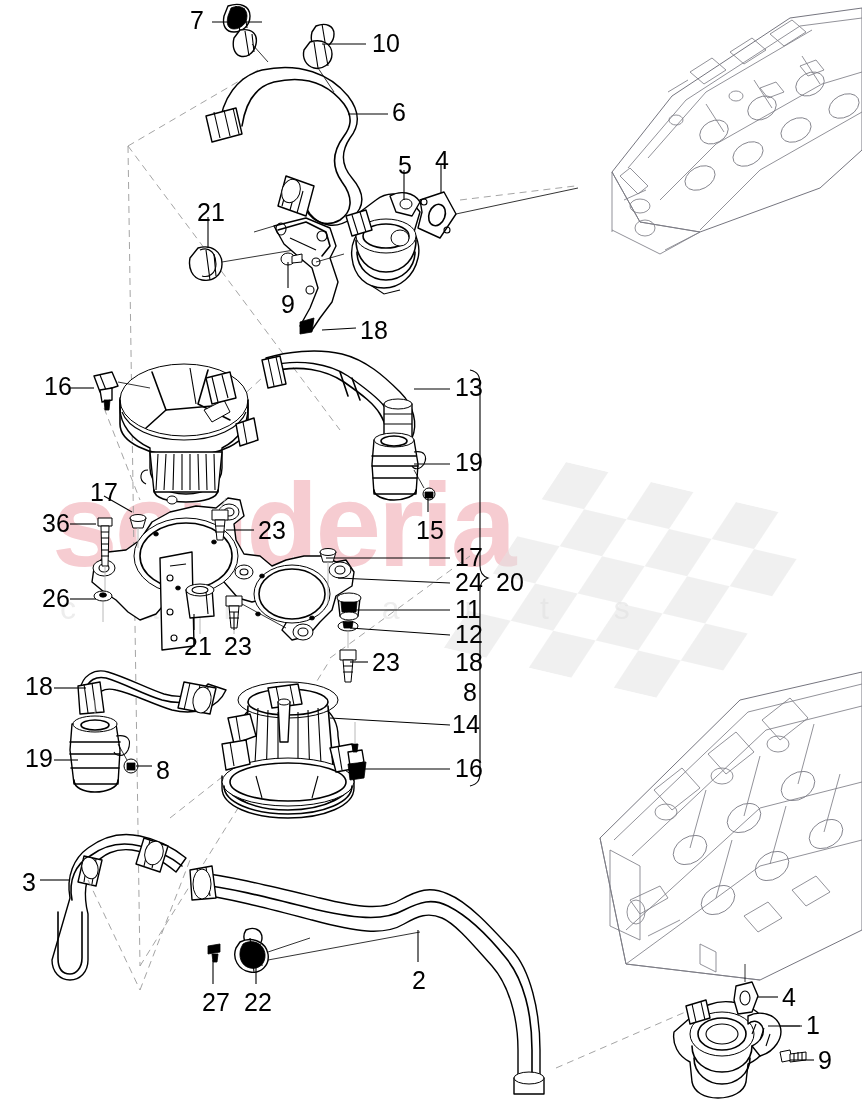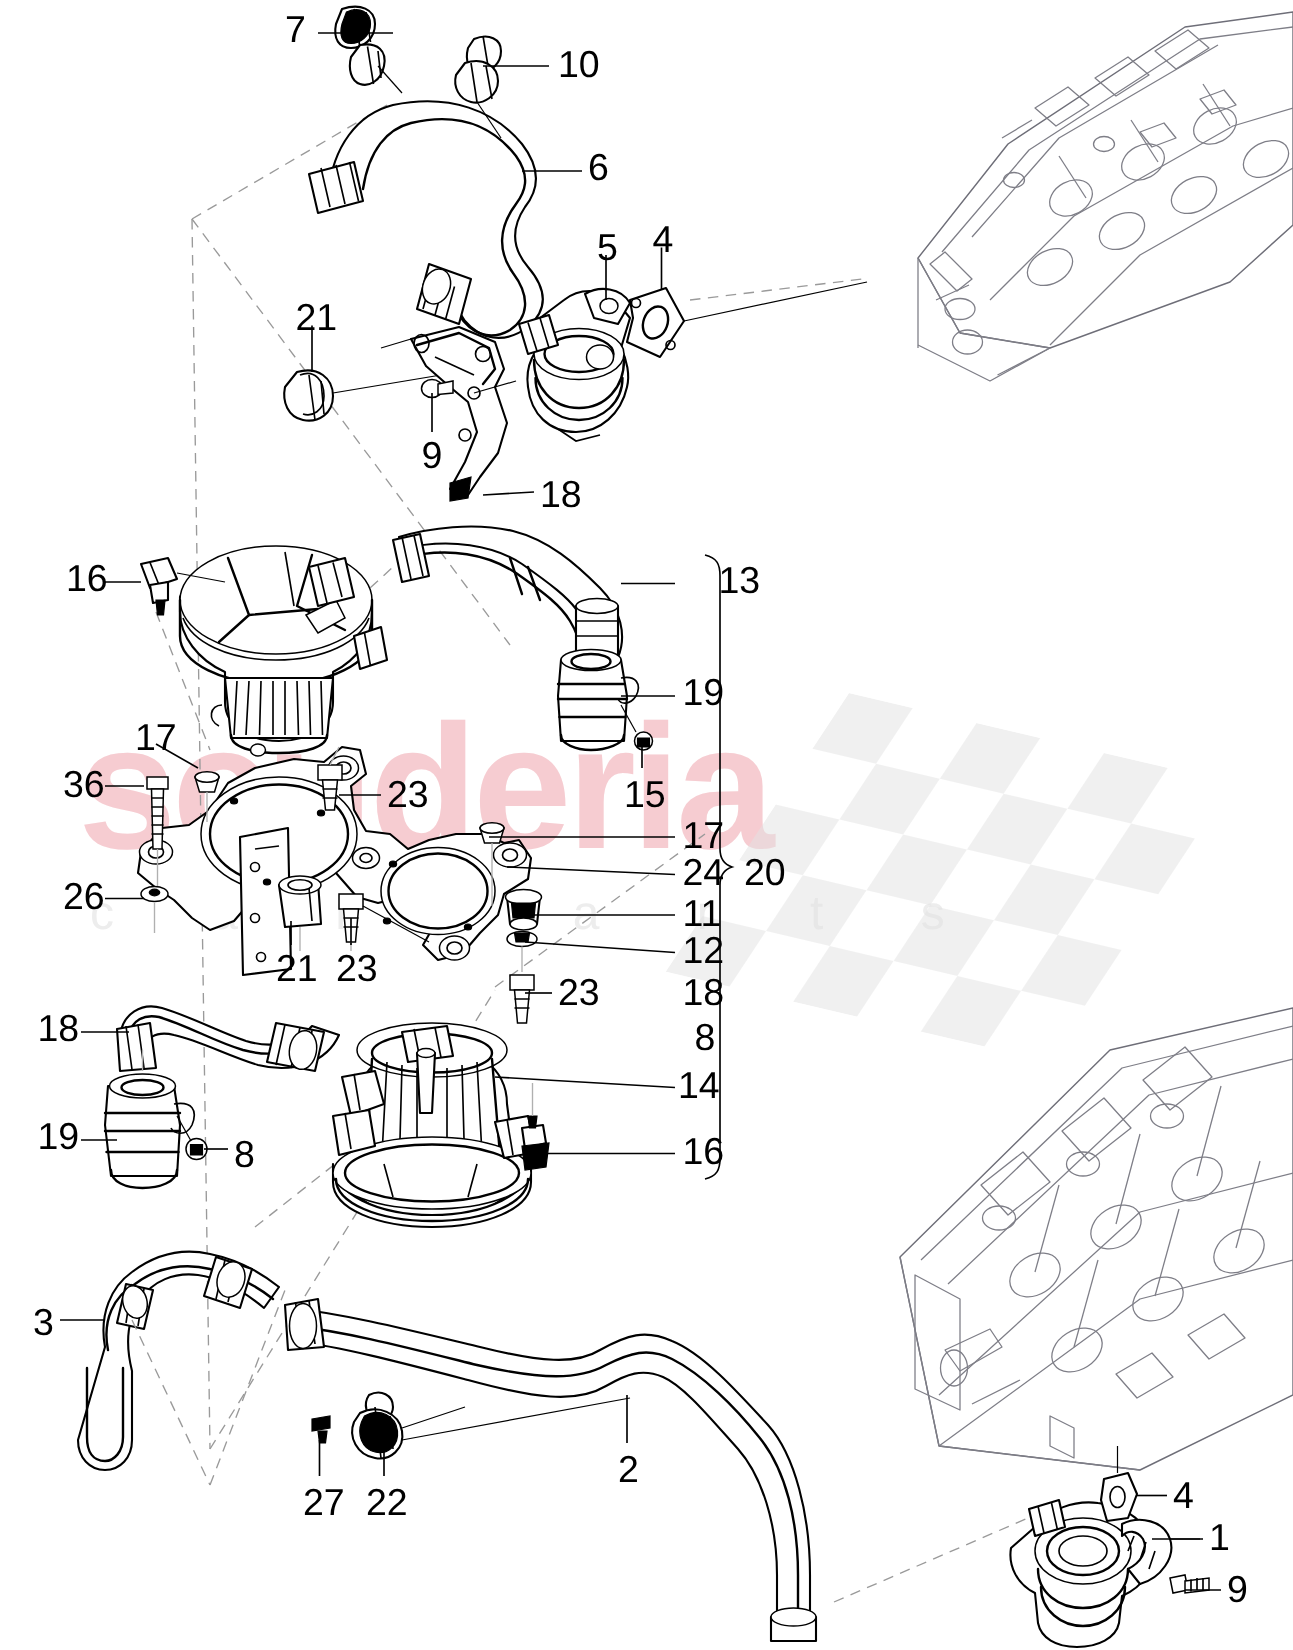--- a/index.html
+++ b/index.html
@@ -635,21 +635,21 @@
   <div id="callout-layer">
       <div class="callout" style="left: 190px; top: 8px;">7</div>
       <div class="callout" style="left: 372px; top: 31px;">10</div>
       <div class="callout" style="left: 392px; top: 100px;">6</div>
       <div class="callout" style="left: 398px; top: 153px;">5</div>
       <div class="callout" style="left: 435px; top: 148px;">4</div>
       <div class="callout" style="left: 197px; top: 200px;">21</div>
       <div class="callout" style="left: 281px; top: 292px;">9</div>
       <div class="callout" style="left: 360px; top: 318px;">18</div>
       <div class="callout" style="left: 44px; top: 374px;">16</div>
-      <div class="callout" style="left: 455px; top: 375px; margin-left: 24px;">13</div>
+      <div class="callout" style="left: 455px; top: 375px;">13</div>
       <div class="callout" style="left: 455px; top: 450px;">19</div>
       <div class="callout" style="left: 90px; top: 480px;">17</div>
       <div class="callout" style="left: 42px; top: 511px;">36</div>
       <div class="callout" style="left: 258px; top: 518px;">23</div>
       <div class="callout" style="left: 416px; top: 518px;">15</div>
       <div class="callout" style="left: 455px; top: 545px;">17</div>
       <div class="callout" style="left: 455px; top: 570px;">24</div>
       <div class="callout" style="left: 496px; top: 570px;">20</div>
       <div class="callout" style="left: 42px; top: 586px;">26</div>
       <div class="callout" style="left: 455px; top: 597px;">11</div>

